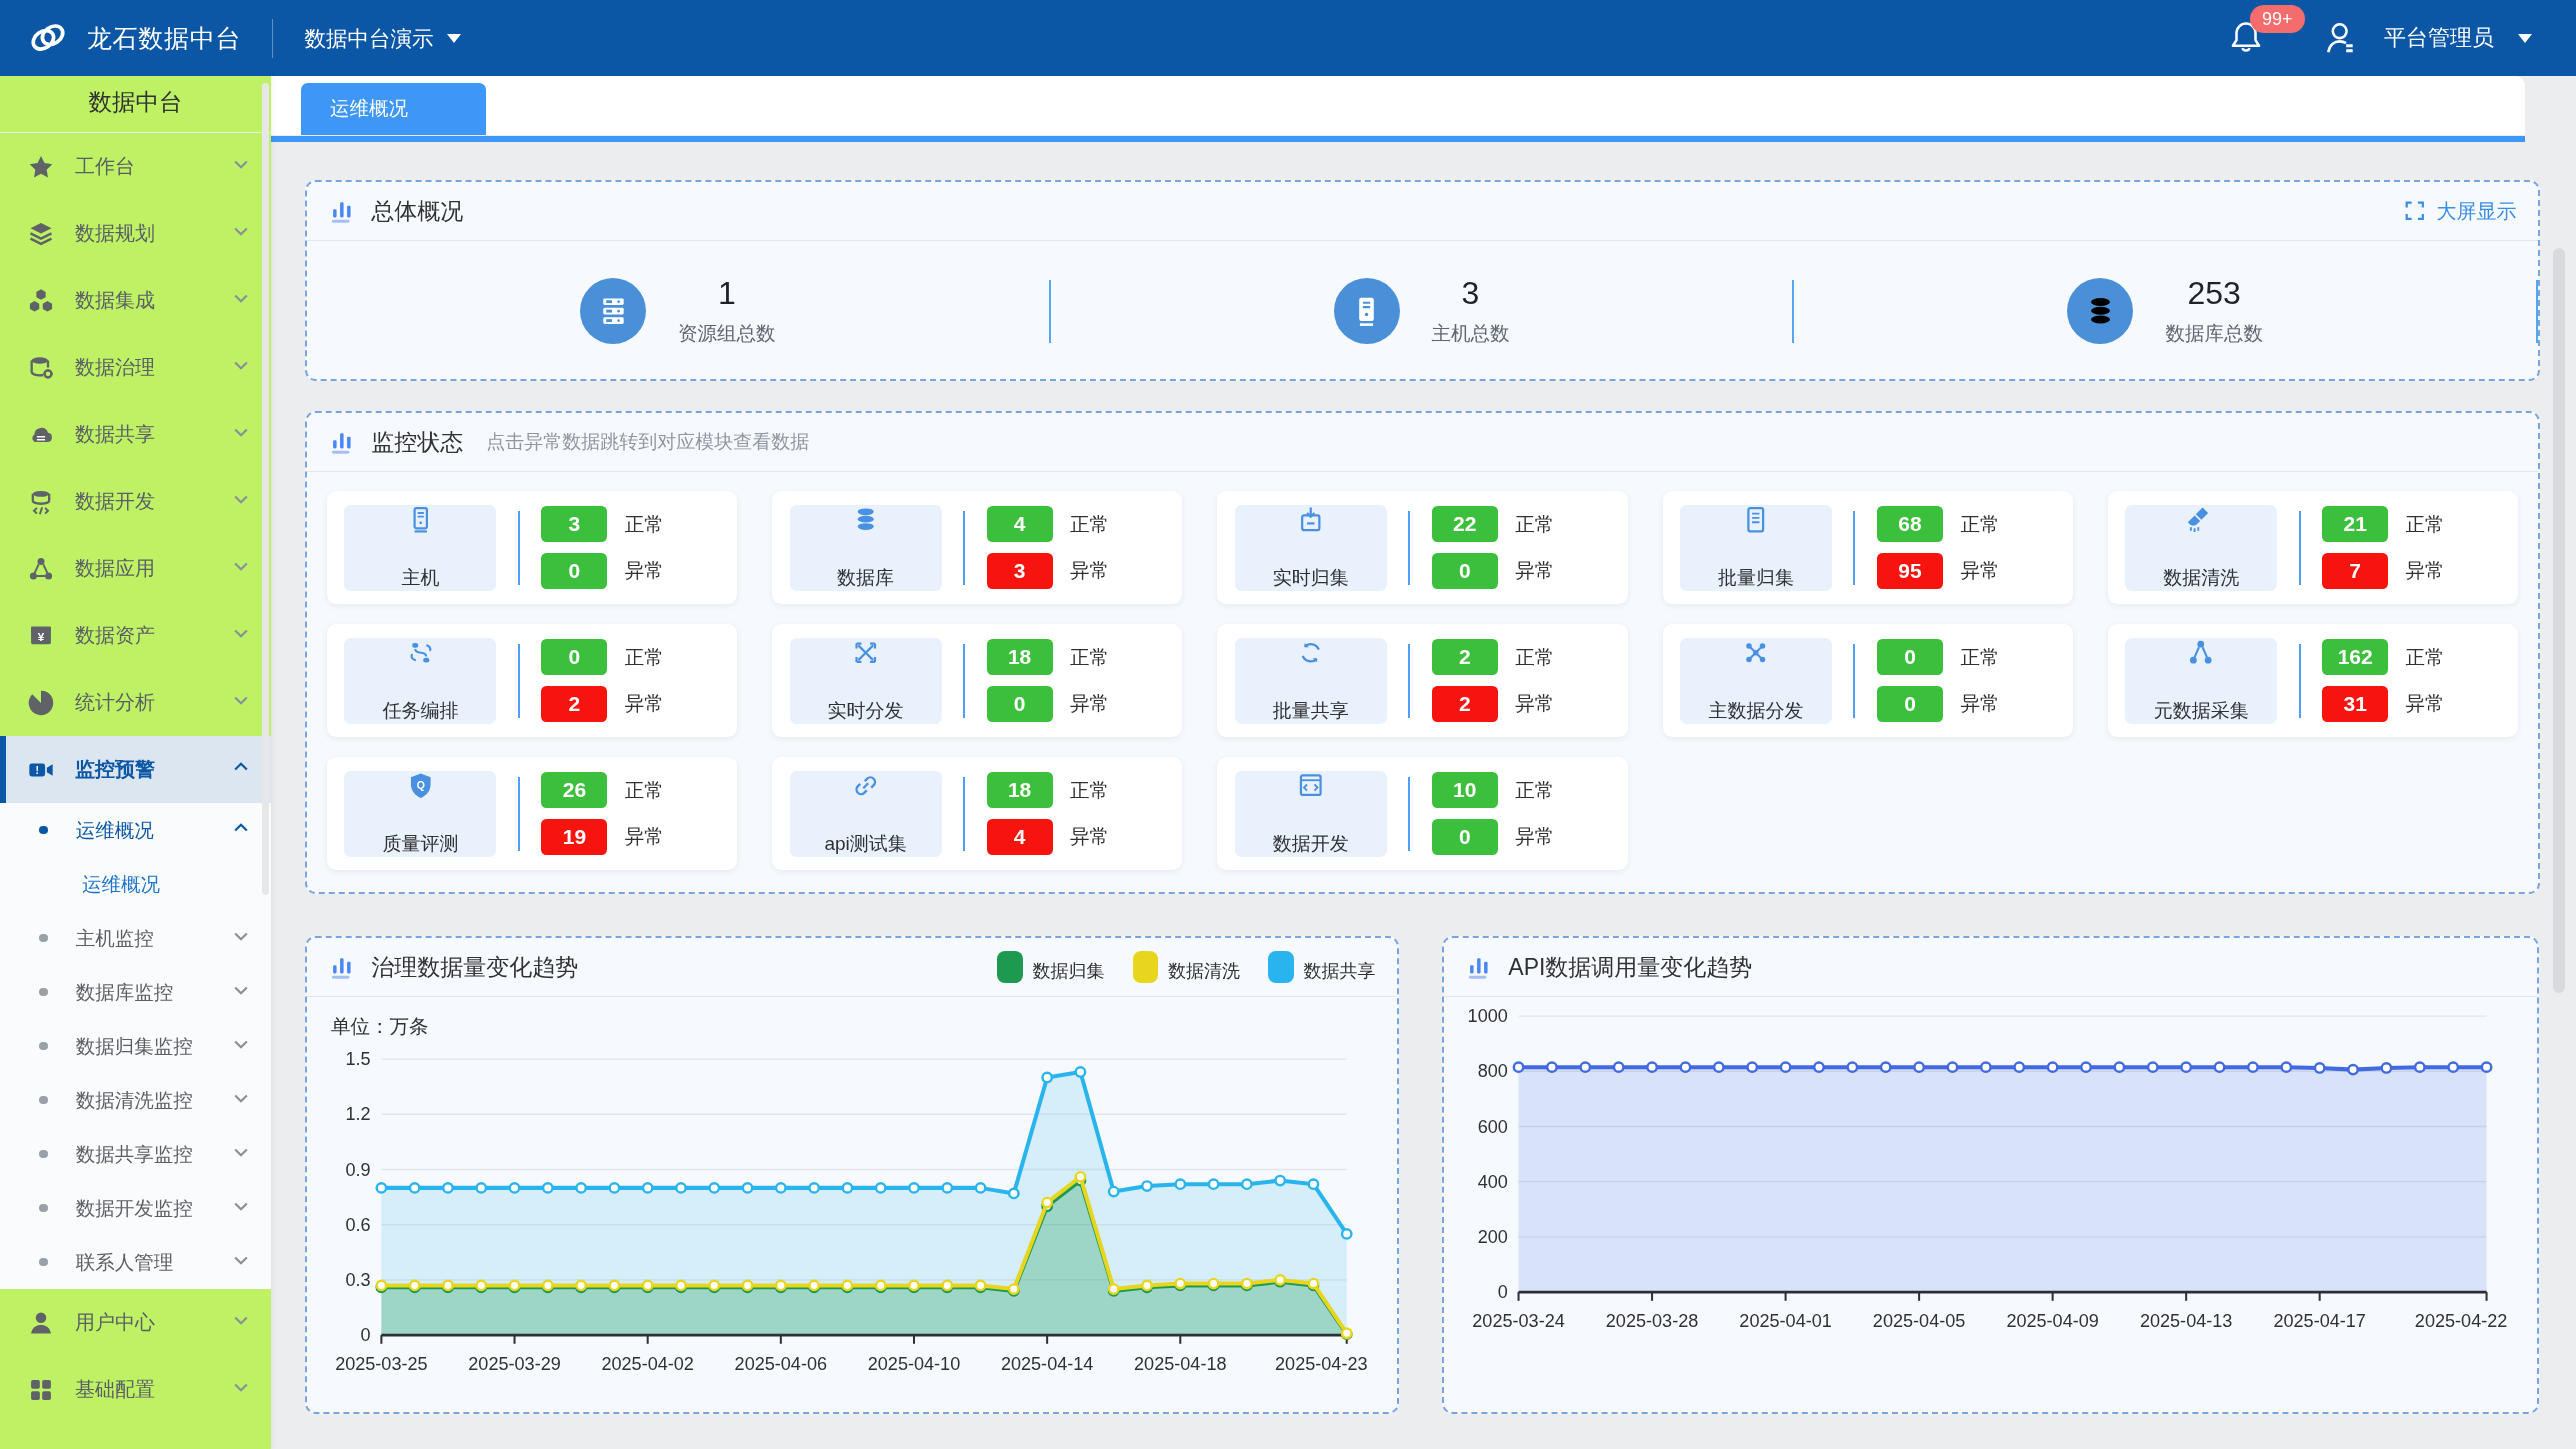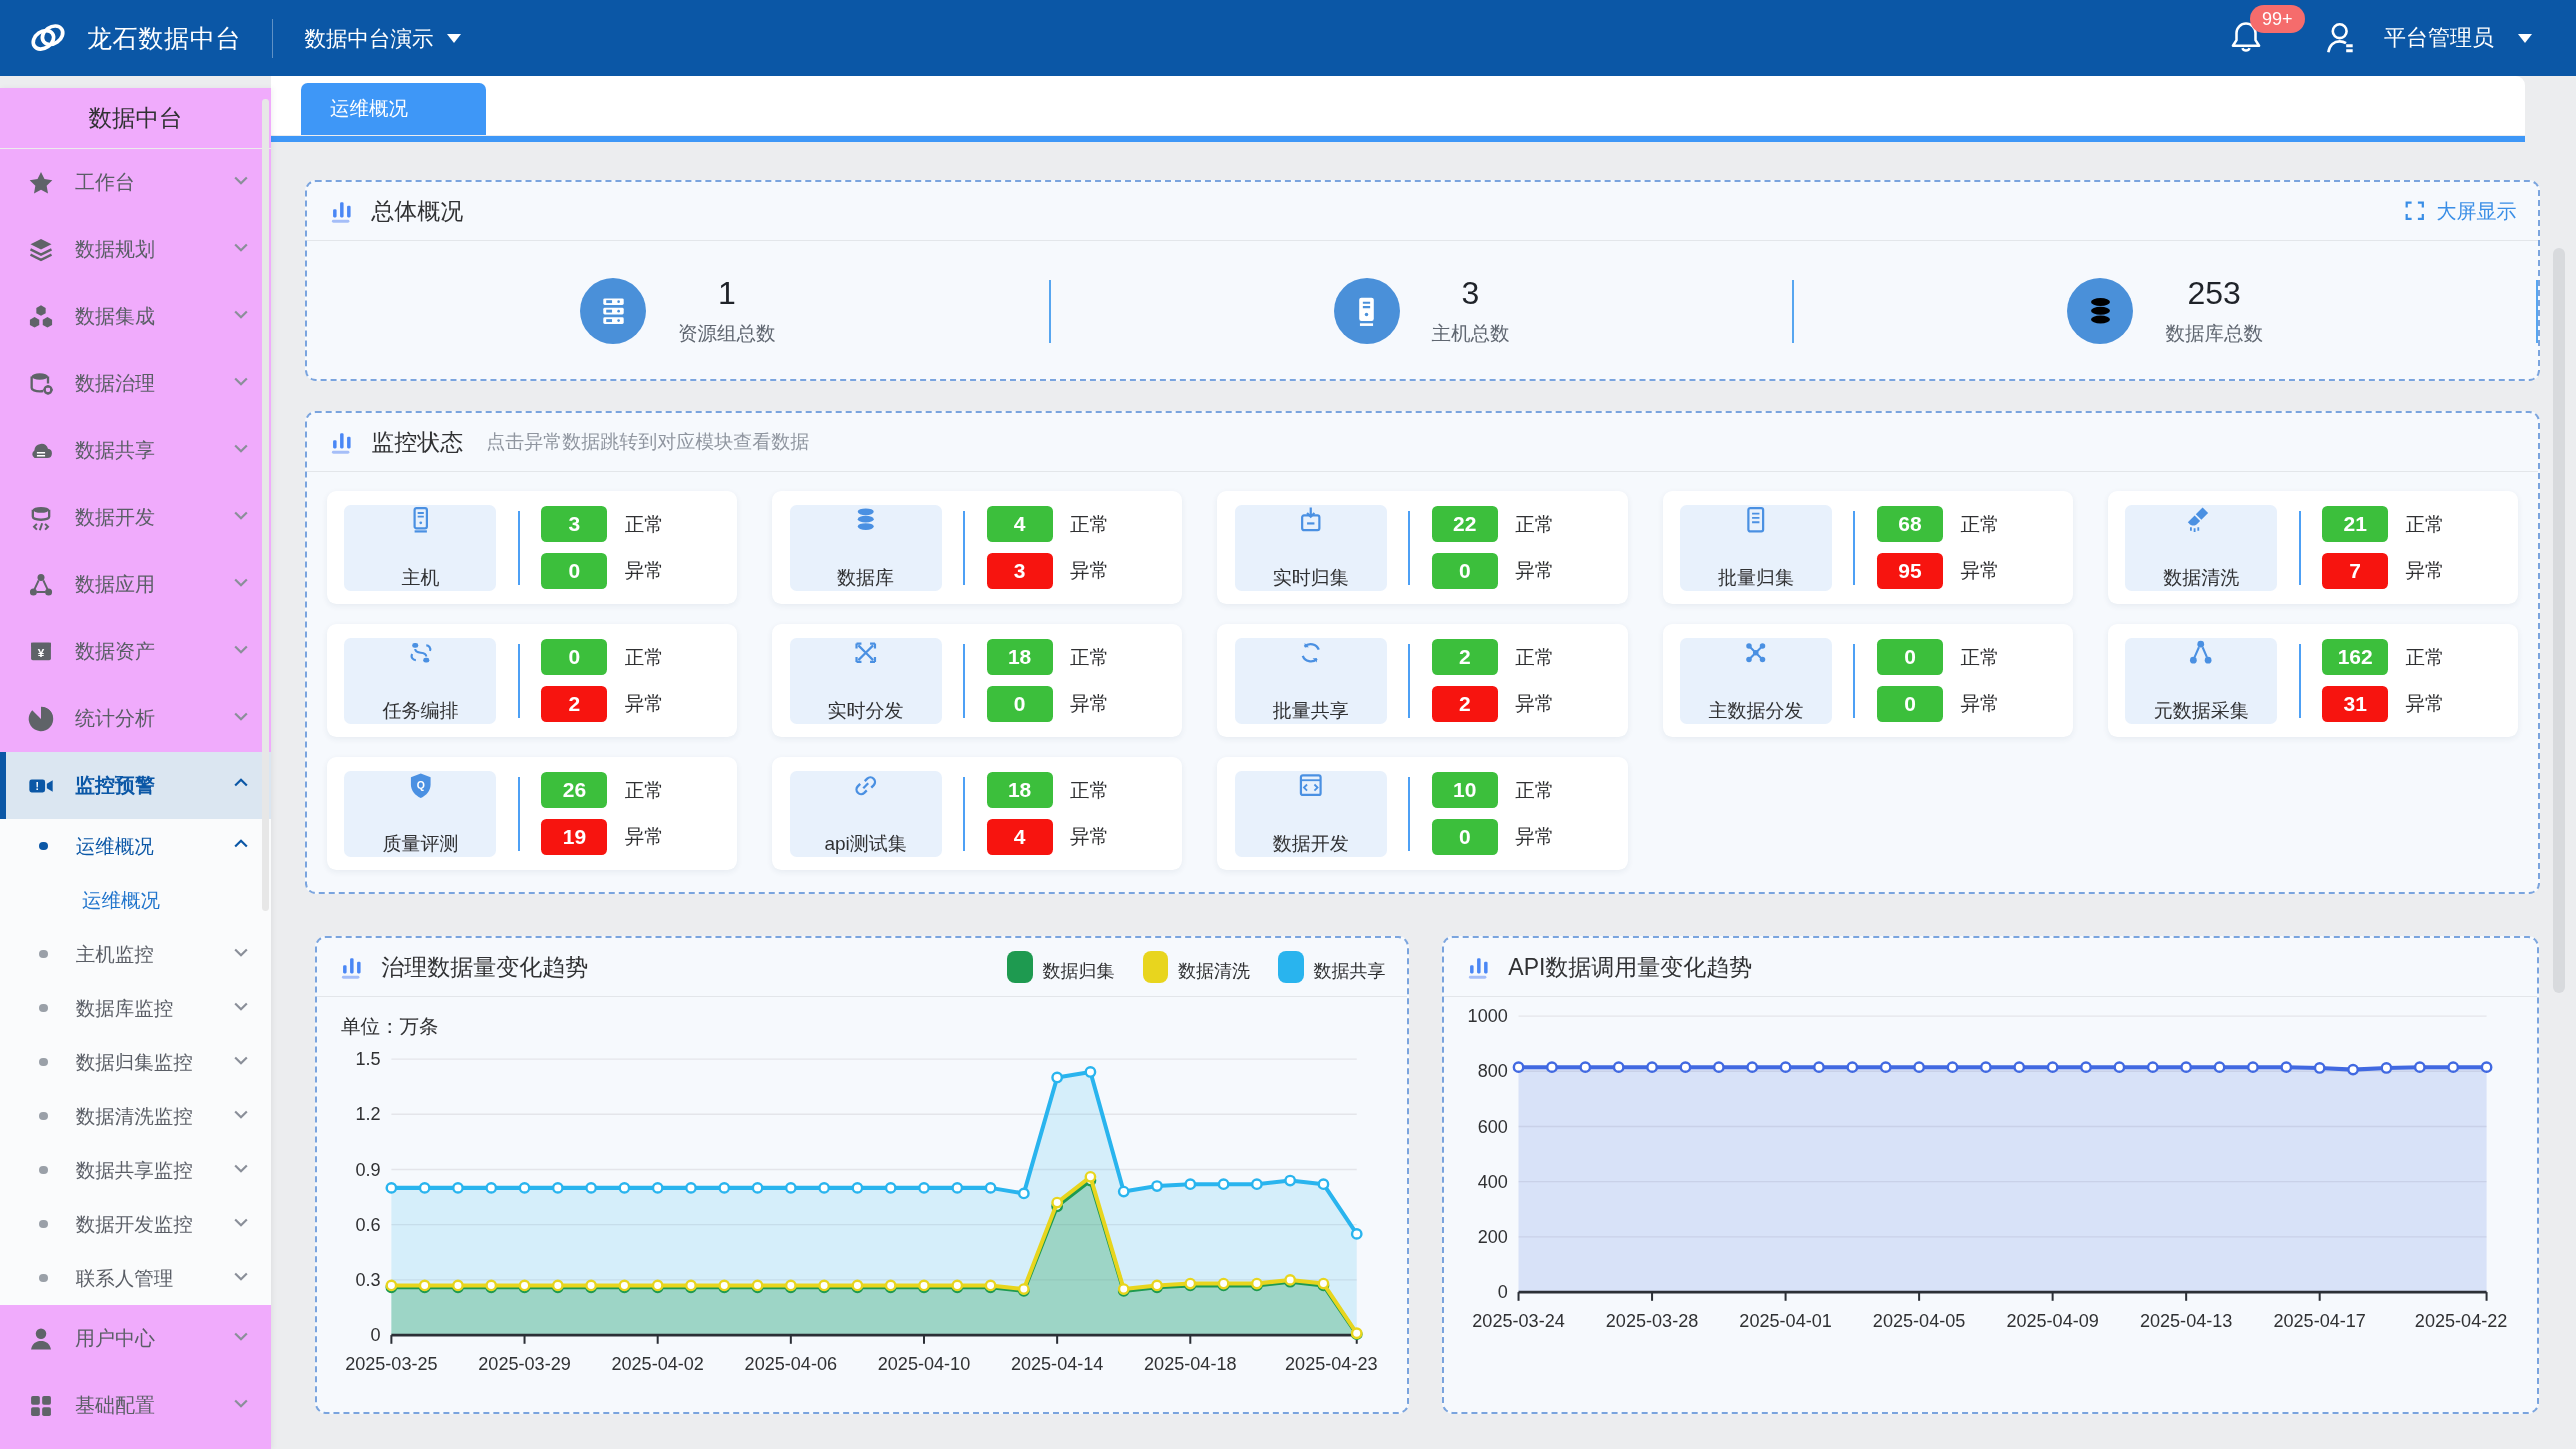--- a/index.html
+++ b/index.html
@@ -12,21 +12,21 @@
   .tb-sep{width:1.3px;height:39px;background:rgba(255,255,255,.35);margin:0 31px}
   .ws{font-size:21.5px;display:flex;align-items:center;gap:13.4px;cursor:pointer}
   .caret{width:0;height:0;border-left:7.4px solid transparent;border-right:7.4px solid transparent;border-top:9.4px solid #fff}
   .tb-right{margin-left:auto;display:flex;align-items:center;gap:56px;padding-right:44px}
   .bell-wrap{position:relative;cursor:pointer}
   .badge{position:absolute;top:-13.4px;left:23px;background:#f56c6c;color:#fff;font-size:18px;line-height:1;
          padding:5.4px 12px;border-radius:17.4px;white-space:nowrap}
   .user-wrap{display:flex;align-items:center;gap:24px;cursor:pointer}
   .user-name{font-size:22px}
   
-  .side{position:absolute;left:0;top:88px;width:271px;bottom:0;background:#f0abfc;z-index:20;box-shadow:2px 0 5.4px rgba(0,0,0,.05)}
+  .side{position:absolute;left:0;top:72px;width:271px;bottom:0;background:#bef264;z-index:20;box-shadow:2px 0 5.4px rgba(0,0,0,.05)}
   .side-title{height:60px;line-height:60px;text-align:center;font-size:23.5px;color:#303133;border-bottom:0.7px solid #ececec}
   .m-item{height:67px;display:flex;align-items:center;padding:0 20px 0 27px;color:#5a5e66;font-size:20px;cursor:pointer;position:relative;box-sizing:border-box}
   .m-item .mi{width:28px;height:28px;margin-right:20px;color:#5f6368;flex:0 0 auto}
   .m-item .chev{margin-left:auto;color:#8a8f99}
   .m-item.active{background:#dbe6f1;color:#0b57a6;font-weight:bold}
   .m-item.active::before{content:"";position:absolute;left:0;top:0;bottom:0;width:6px;background:#0b57a6}
   .m-item.active .mi,.m-item.active .chev{color:#0b57a6}
   .s-item{height:54px;display:flex;align-items:center;padding:0 20px 0 39px;font-size:19.5px;color:#5a5e66;background:#fafbfc;cursor:pointer;box-sizing:border-box}
   .s-item .dot{width:8.7px;height:8.7px;border-radius:50%;background:#9aa0a8;margin-right:28px;flex:0 0 auto}
   .s-item .chev{margin-left:auto;color:#8a8f99}
@@ -37,21 +37,21 @@
   .side-scroll{position:absolute;right:2px;top:10.7px;width:6.7px;height:812px;background:#e7e7e7;border-radius:3.4px}
   
   .tabbar{position:absolute;left:271px;top:76px;width:2254px;height:59px;background:#fff;border-top-right-radius:9.4px;z-index:10}
   .tab{position:absolute;left:29.5px;top:6.7px;height:52px;background:#3e97f7;color:#fff;font-size:19.5px;display:flex;align-items:center;
        padding:0 29.5px;min-width:126px;border-top-left-radius:6.7px;border-top-right-radius:6.7px;cursor:pointer}
   .underline{position:absolute;left:271px;top:136px;width:2254px;height:6px;background:#3e97f7;z-index:10}
   
   .panel{position:absolute;background:#f6f9fd;border:2px dashed #7aa4de;border-radius:10.7px;box-sizing:border-box}
   #p-overview{left:305px;top:180px;width:2235px;height:201px}
   #p-monitor{left:305px;top:411px;width:2235px;height:483px}
-  #p-chart1{left:315px;top:936px;width:1094px;height:478px}
+  #p-chart1{left:305px;top:936px;width:1094px;height:478px}
   #p-chart2{left:1442px;top:936px;width:1097px;height:478px}
   .p-head{height:58px;display:flex;align-items:center;padding:0 21.5px;border-bottom:1.3px solid #e3e6ea}
   .p-ico{width:28px;height:28px;flex:0 0 auto}
   .p-title{font-size:23px;font-weight:normal;color:#303133;margin-left:14.8px}
   .hint{font-size:19px;color:#9096a0;margin-left:23px}
   .fs-link{margin-left:auto;display:flex;align-items:center;gap:10.7px;color:#3a8ee6;font-size:20px;cursor:pointer}
   
   .stats{display:flex;align-items:center;height:140px}
   .stat{flex:1;display:flex;align-items:center;justify-content:center;gap:32px}
   .s-circle{width:66px;height:66px;border-radius:50%;background:#4a90d9;display:flex;align-items:center;justify-content:center;flex:0 0 auto}

